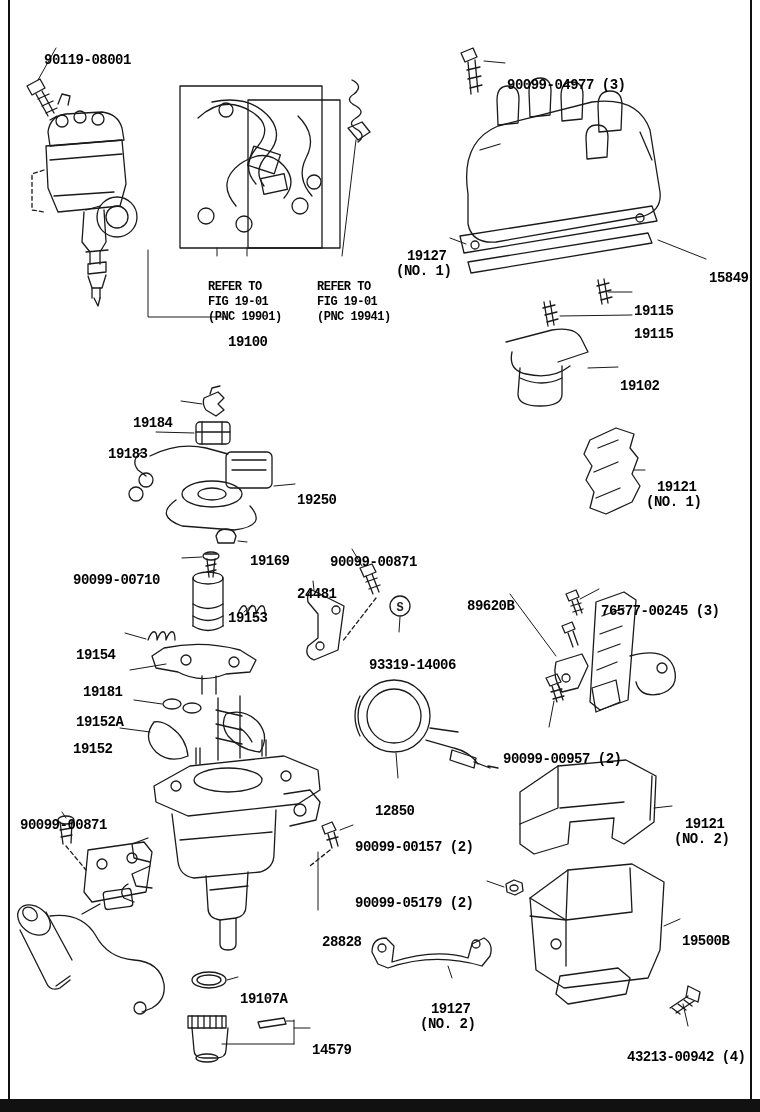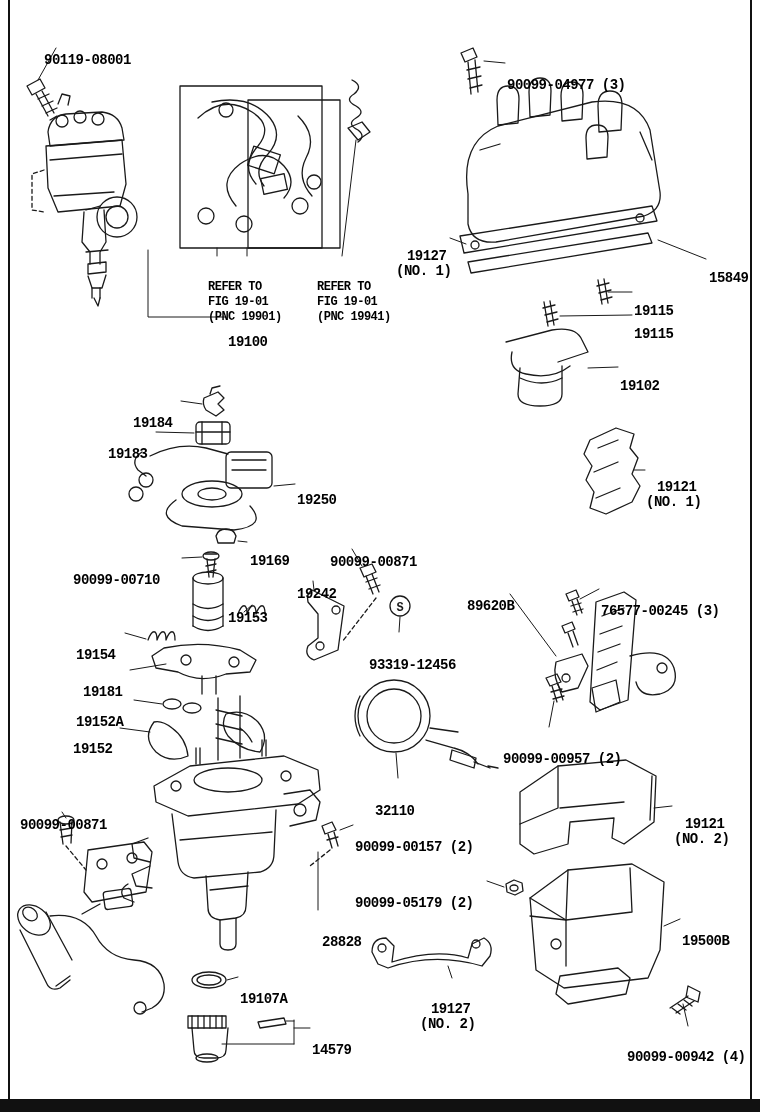--- a/index.html
+++ b/index.html
@@ -368,49 +368,49 @@
   <div class="lbl" style="left:297px;top:469px">19250</div>
 
   <div class="lbl" style="left:646px;top:457px">
     <div class="ln indent">19121</div>
     <div class="ln">(NO. 1)</div>
   </div>
 
   <div class="lbl" style="left:250px;top:530px">19169</div>
   <div class="lbl" style="left:330px;top:531px">90099-00871</div>
   <div class="lbl" style="left:73px;top:549px">90099-00710</div>
-  <div class="lbl" style="left:297px;top:563px">19242</div>
+  <div class="lbl" style="left:297px;top:563px">24481</div>
   <div class="lbl" style="left:228px;top:587px">19153</div>
   <div class="lbl" style="left:467px;top:575px">89620B</div>
   <div class="lbl" style="left:601px;top:580px">76577-00245 (3)</div>
-  <div class="lbl" style="left:369px;top:634px">93319-12456</div>
+  <div class="lbl" style="left:369px;top:634px">93319-14006</div>
   <div class="lbl" style="left:76px;top:624px">19154</div>
   <div class="lbl" style="left:83px;top:661px">19181</div>
   <div class="lbl" style="left:76px;top:691px">19152A</div>
   <div class="lbl" style="left:73px;top:718px">19152</div>
   <div class="lbl" style="left:503px;top:728px">90099-00957 (2)</div>
-  <div class="lbl" style="left:375px;top:780px">32110</div>
+  <div class="lbl" style="left:375px;top:780px">12850</div>
 
   <div class="lbl" style="left:674px;top:794px">
     <div class="ln indent">19121</div>
     <div class="ln">(NO. 2)</div>
   </div>
 
   <div class="lbl" style="left:20px;top:794px">90099-00871</div>
   <div class="lbl" style="left:355px;top:816px">90099-00157 (2)</div>
   <div class="lbl" style="left:355px;top:872px">90099-05179 (2)</div>
   <div class="lbl" style="left:322px;top:911px">28828</div>
   <div class="lbl" style="left:682px;top:910px">19500B</div>
   <div class="lbl" style="left:240px;top:968px">19107A</div>
 
   <div class="lbl" style="left:420px;top:979px">
     <div class="ln indent">19127</div>
     <div class="ln">(NO. 2)</div>
   </div>
 
   <div class="lbl" style="left:312px;top:1019px">14579</div>
-  <div class="lbl" style="left:627px;top:1026px">90099-00942 (4)</div>
+  <div class="lbl" style="left:627px;top:1026px">43213-00942 (4)</div>
   <div class="lbl" style="left:665px;top:1076px">191185</div>
 
   <div class="frame-left"></div>
   <div class="frame-right"></div>
   <div class="frame-bottom"></div>
 </div>
 
 </body></html>

